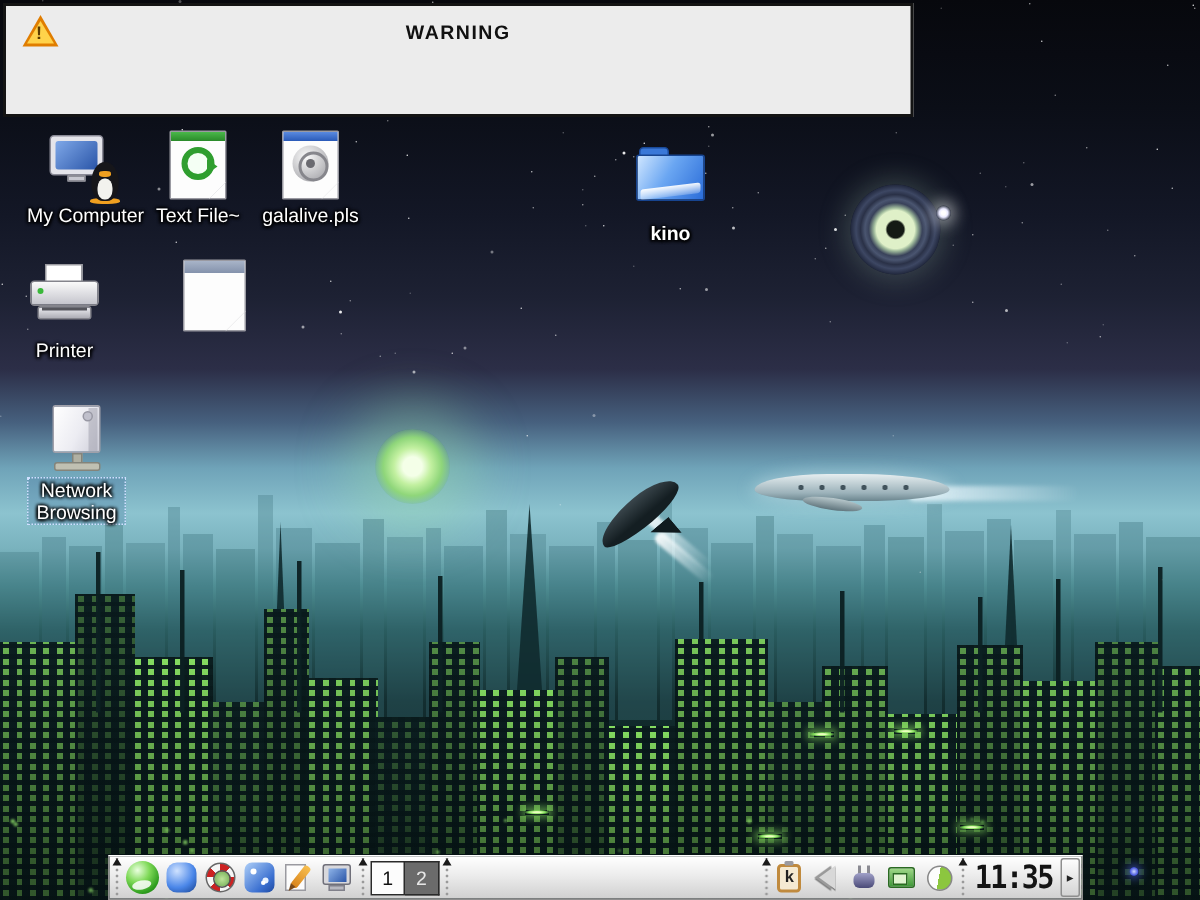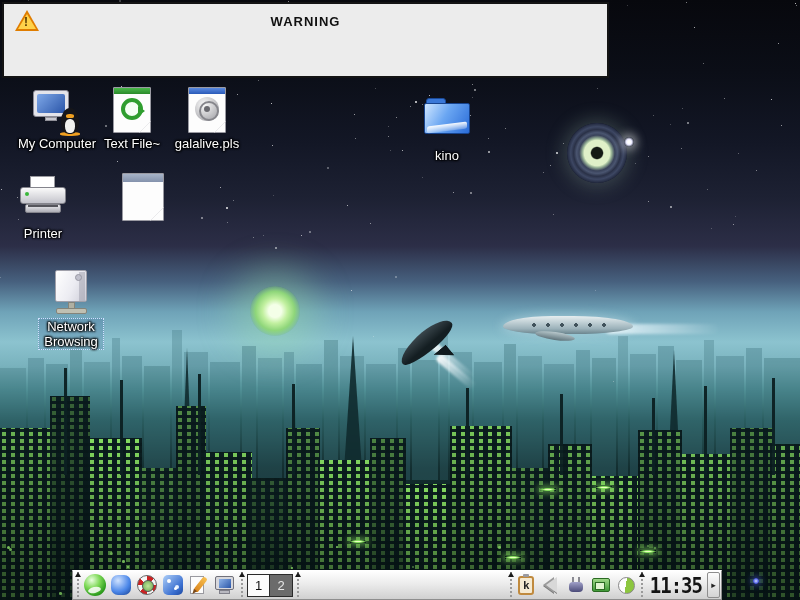--- a/index.html
+++ b/index.html
@@ -491,21 +491,21 @@
           <div class="page-hdr hdr-blue"></div>
           <div class="emb-speaker"></div>
           <div class="page-fold"></div>
         </div>
     </div>
     <div class="dlabel">galalive.pls</div>
   </div>
 
 
 
-  <div class="dicon" style="left:405px;top:92px;">
+  <div class="dicon" style="left:405px;top:92px;font-weight:bold;">
     <div class="dart">
         <div class="folder">
           <div class="folder-front"></div>
         </div>
       </div>
     <div class="dlabel">kino</div>
   </div>
 
   <div class="dicon" style="left:1px;top:176px;">
     <div class="dart">
@@ -520,21 +520,21 @@
 
   <div class="dicon" style="left:101px;top:172px;">
     <div class="dart">
       <div class="page" style="width:42px;height:48px;left:3px;">
           <div class="page-hdr hdr-gray" style="height:8px;"></div>
           <div class="page-fold" style="width:14px;height:14px;"></div>
         </div>
     </div>
   </div>
 
-  <div class="dicon" style="left:29px;top:268px;">
+  <div class="dicon" style="left:9px;top:268px;">
     <div class="dart">
       <div class="nb-box"></div>
         <div class="nb-stem"></div>
         <div class="nb-bar"></div>
     </div>
     <div class="dlabel selected" style="max-width:66px;">Network Browsing</div>
   </div>
 
   <div id="dialog">
     <div class="warn-tri"></div>

